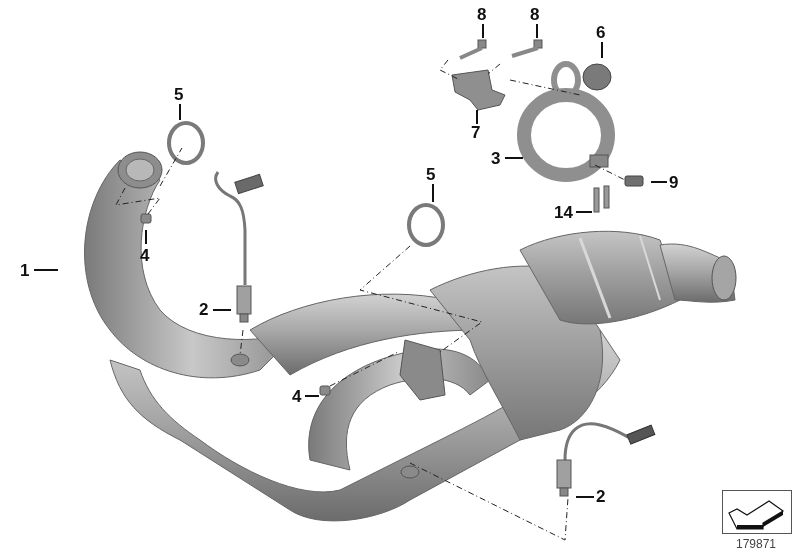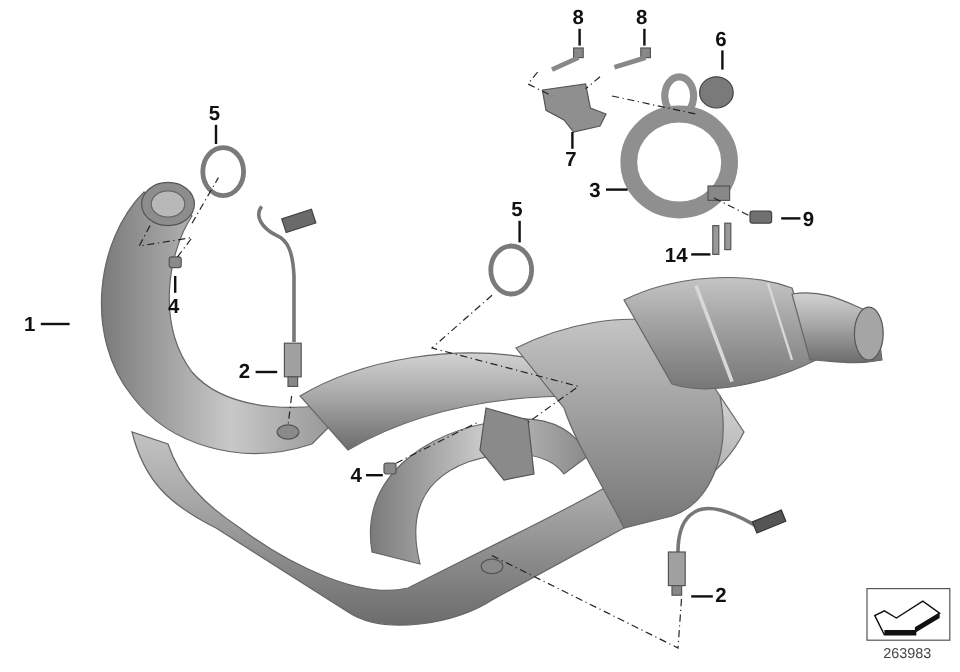--- a/index.html
+++ b/index.html
@@ -163,15 +163,15 @@
   <span class="callout" style="left:554px;top:204px;">14</span>
   <div class="lead" style="left:576px;top:211px;width:16px;height:2px;"></div>
 
   <div class="ref-box">
     <svg width="68" height="42" viewBox="0 0 68 42">
       <path d="M6,22 L14,38 L40,38 L40,32 L60,20 L46,10 L24,24 L14,18 Z" fill="#fff" stroke="#111" stroke-width="1.2"></path>
       <path d="M14,38 L40,38 L40,34 L14,34 Z" fill="#111"></path>
       <path d="M40,32 L60,20 L60,24 L40,36 Z" fill="#111"></path>
     </svg>
   </div>
-  <span class="ref-num">263983</span>
+  <span class="ref-num">179871</span>
 
 </div>
 
 </body></html>

